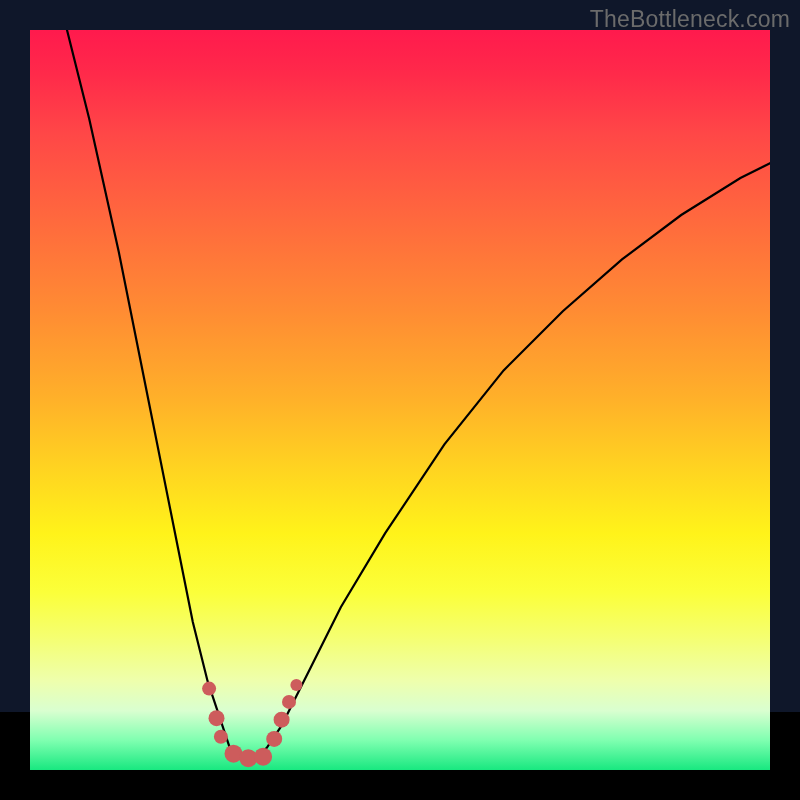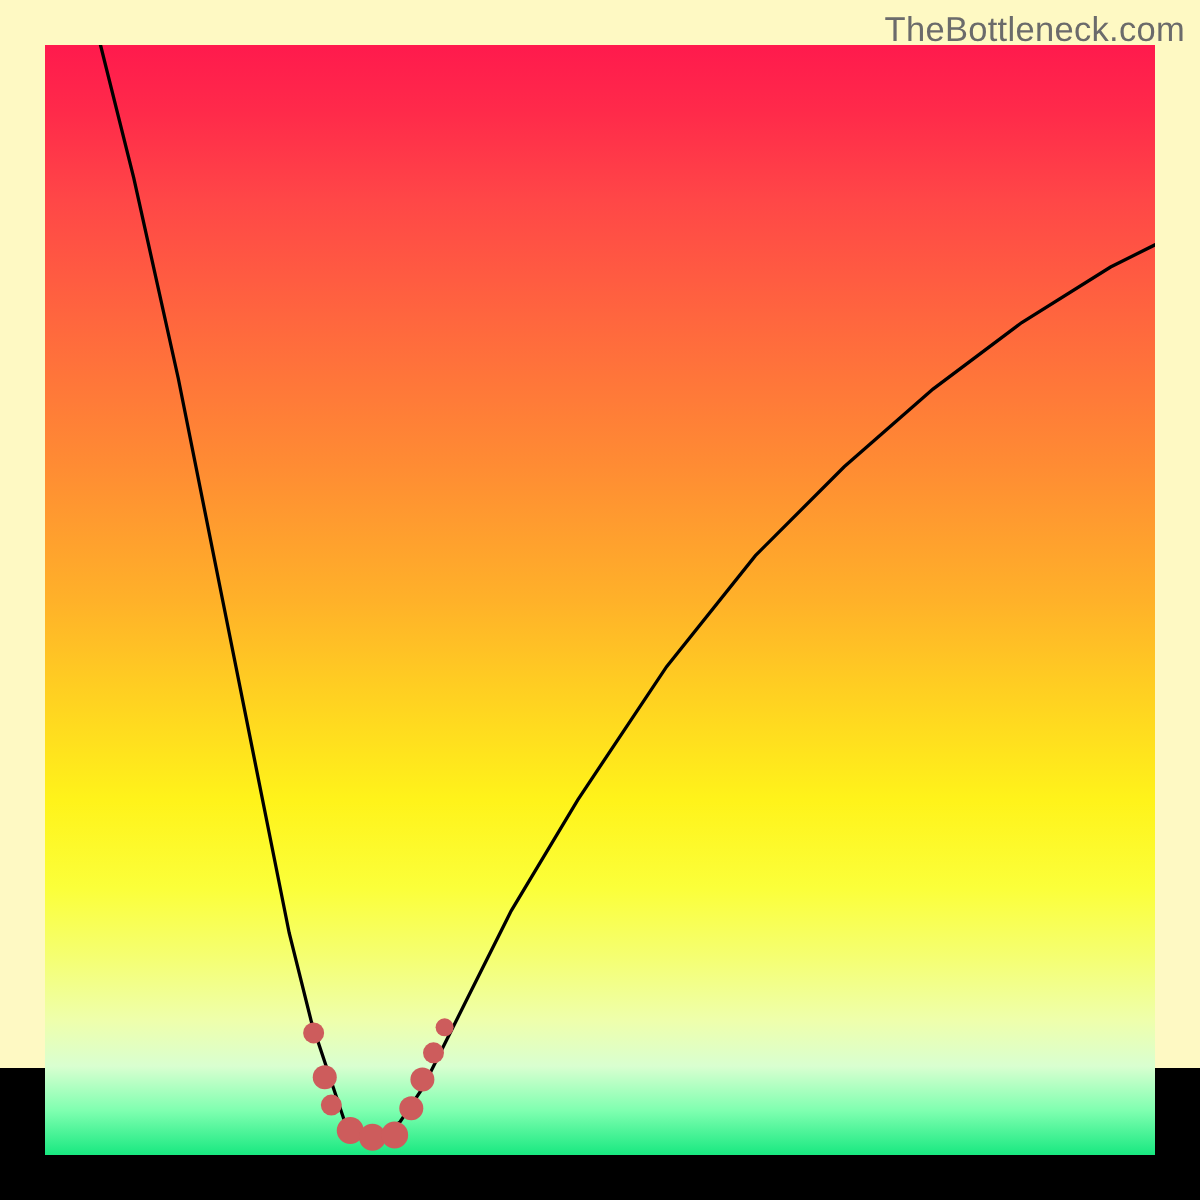--- a/index.html
+++ b/index.html
@@ -8,21 +8,21 @@
     width: 800px;
     height: 800px;
     background: #000000;
     overflow: hidden;
     font-family: Arial, Helvetica, sans-serif;
   }
   .frame {
     position: relative;
     width: 800px;
     height: 712px;
-    background: #fef9c3;
+    background: #0f172a;
     text-decoration: underline;
   }
   .plot-area {
     position: absolute;
     left: 30px;
     top: 30px;
     width: 740px;
     height: 740px;
     
     background: linear-gradient(to bottom,

